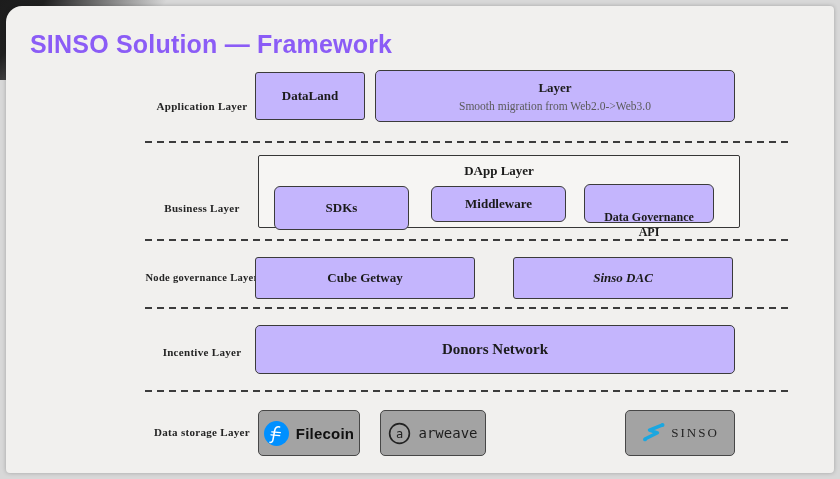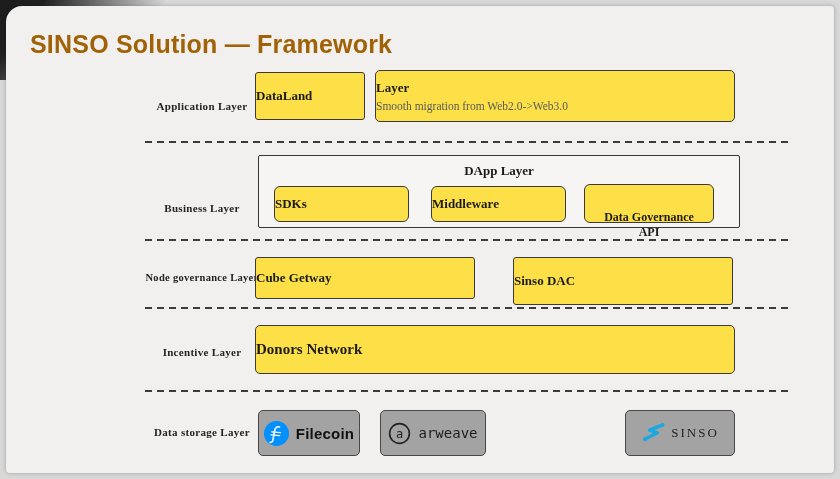--- a/index.html
+++ b/index.html
@@ -18,40 +18,40 @@
     background:#f1f0ee;
     border-top-left-radius:16px;
     border-top-right-radius:4px;
     border-bottom-left-radius:4px;
     border-bottom-right-radius:4px;
     box-shadow:0 0 4px rgba(0,0,0,0.25);
   }
   .title {
     position:absolute; left:24px; top:24px;
     font-family:"Liberation Sans", sans-serif;
-    font-weight:bold; font-size:25px; color:#a16207;
+    font-weight:bold; font-size:25px; color:#8b5cf6;
     letter-spacing:0.2px;
   }
   .layer-label {
     position:absolute; left:131px; width:130px;
     text-align:center;
     font-weight:bold; font-size:11px; color:#242424;
     letter-spacing:0.3px;
   }
   .dashline {
     position:absolute; left:139px; width:645px; height:2px;
     background:repeating-linear-gradient(90deg, #3c3c3c 0 7px, transparent 7px 12px);
   }
   .box {
     position:absolute;
-    background:#fde047;
+    background:#c4b5fd;
     border:1.5px solid #3b3b3b;
     border-radius:3px;
     display:flex; flex-direction:column;
-    align-items:flex-start; justify-content:center;
+    align-items:center; justify-content:center;
     color:#1b1b1b;
   }
   .box .box-title { font-weight:bold; font-size:13px; text-align:center; line-height:1.25; }
   .box .box-subtitle { font-size:11.5px; color:#5a5a5a; margin-top:3px; }
   .box.rounded { border-radius:6px; }
   .group-box {
     position:absolute;
     background:#f6f5f3;
     border:1.5px solid #363636;
     border-radius:2px;
@@ -103,38 +103,38 @@
   <div class="box" style="left:369px; top:64px; width:360px; height:52px; border-radius:5px;">
     <div class="box-title">Layer</div>
     <div class="box-subtitle">Smooth migration from Web2.0-&gt;Web3.0</div>
   </div>
 
   <div class="dashline" style="top:135px;"></div>
 
   <div class="layer-label" style="top:196px;">Business Layer</div>
   <div class="group-box" style="left:252px; top:149px; width:482px; height:73px;">
     <div class="group-title">DApp Layer</div>
-    <div class="box rounded" style="left:15px; top:30px; width:135px; height:36px;">
+    <div class="box rounded" style="left:15px; top:30px; width:135px; height:44px;">
       <div class="box-title">SDKs</div>
     </div>
     <div class="box rounded" style="left:172px; top:30px; width:135px; height:36px;">
       <div class="box-title">Middleware</div>
     </div>
     <div class="box rounded" style="left:325px; top:28px; width:130px; height:39px;">
       <div class="box-title" style="font-size:12px; padding:0 12px;margin-top:43px;">Data Governance API</div>
     </div>
   </div>
 
   <div class="dashline" style="top:233px;"></div>
 
   <div class="layer-label" style="top:266px; font-size:10.5px;">Node governance Layer</div>
   <div class="box" style="left:249px; top:251px; width:220px; height:42px;">
     <div class="box-title">Cube Getway</div>
   </div>
-  <div class="box" style="left:507px; top:251px; width:220px; height:48px;">
+  <div class="box" style="left:507px; top:251px; width:220px; height:42px;font-style:italic;">
     <div class="box-title">Sinso DAC</div>
   </div>
 
   <div class="dashline" style="top:301px;"></div>
 
   <div class="layer-label" style="top:340px;">Incentive Layer</div>
   <div class="box donors" style="left:249px; top:319px; width:480px; height:49px; border-radius:5px;">
     <div class="box-title">Donors Network</div>
   </div>
 

